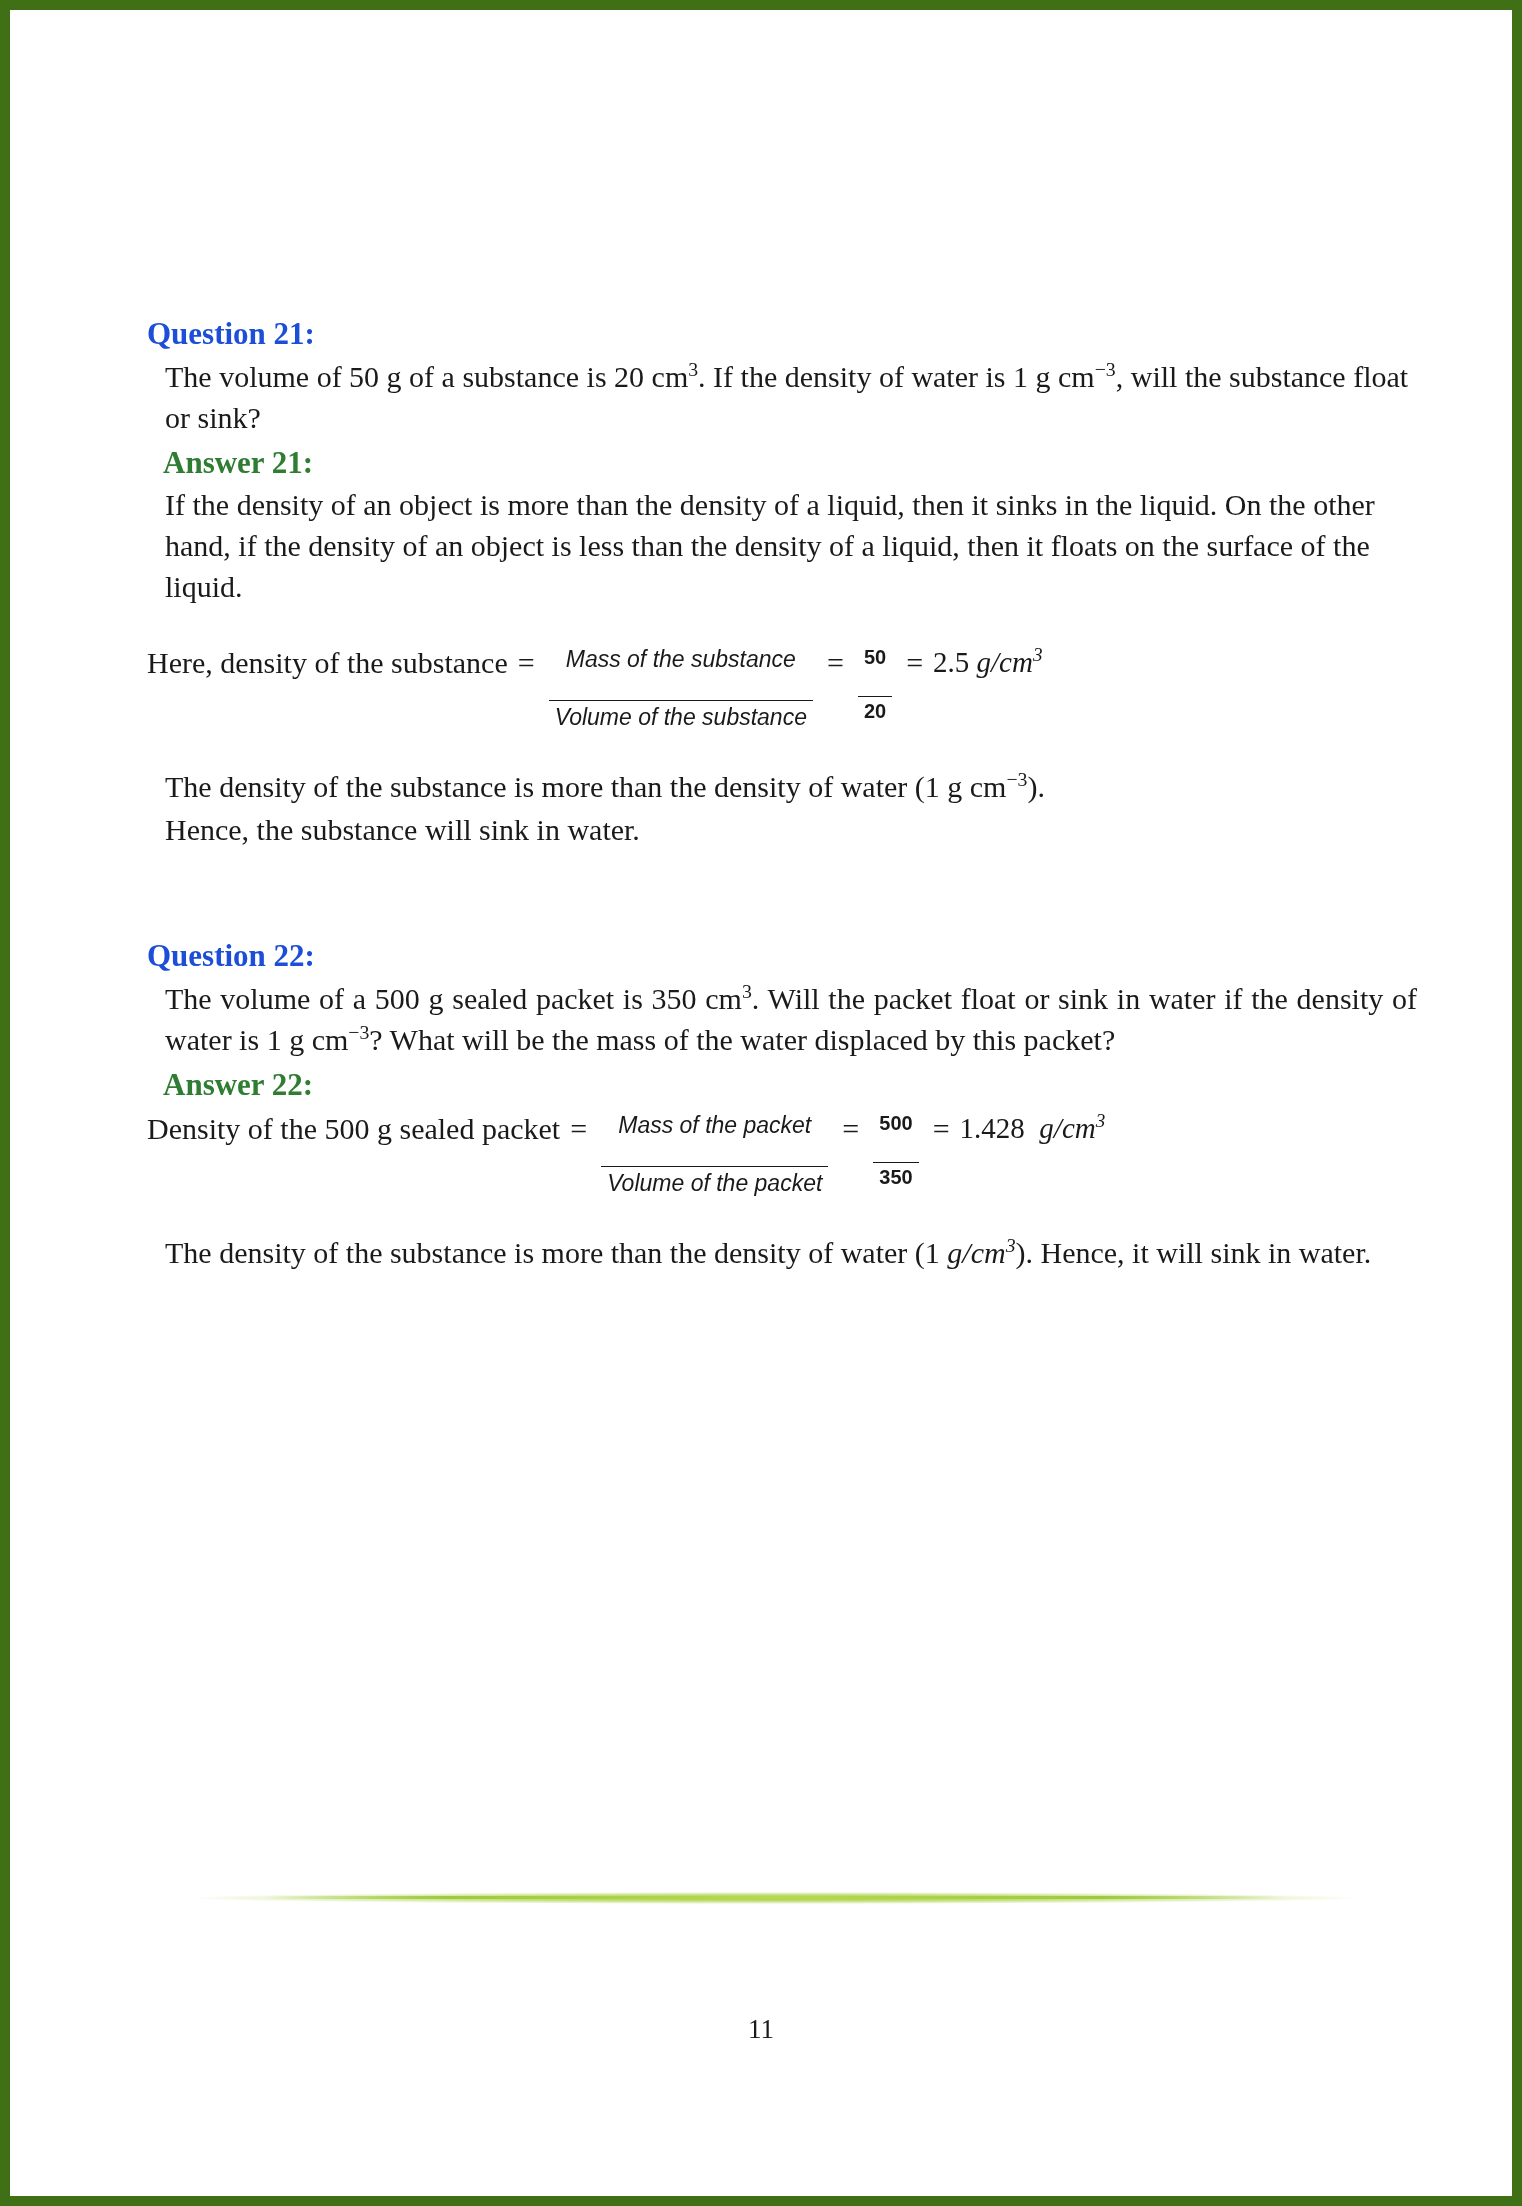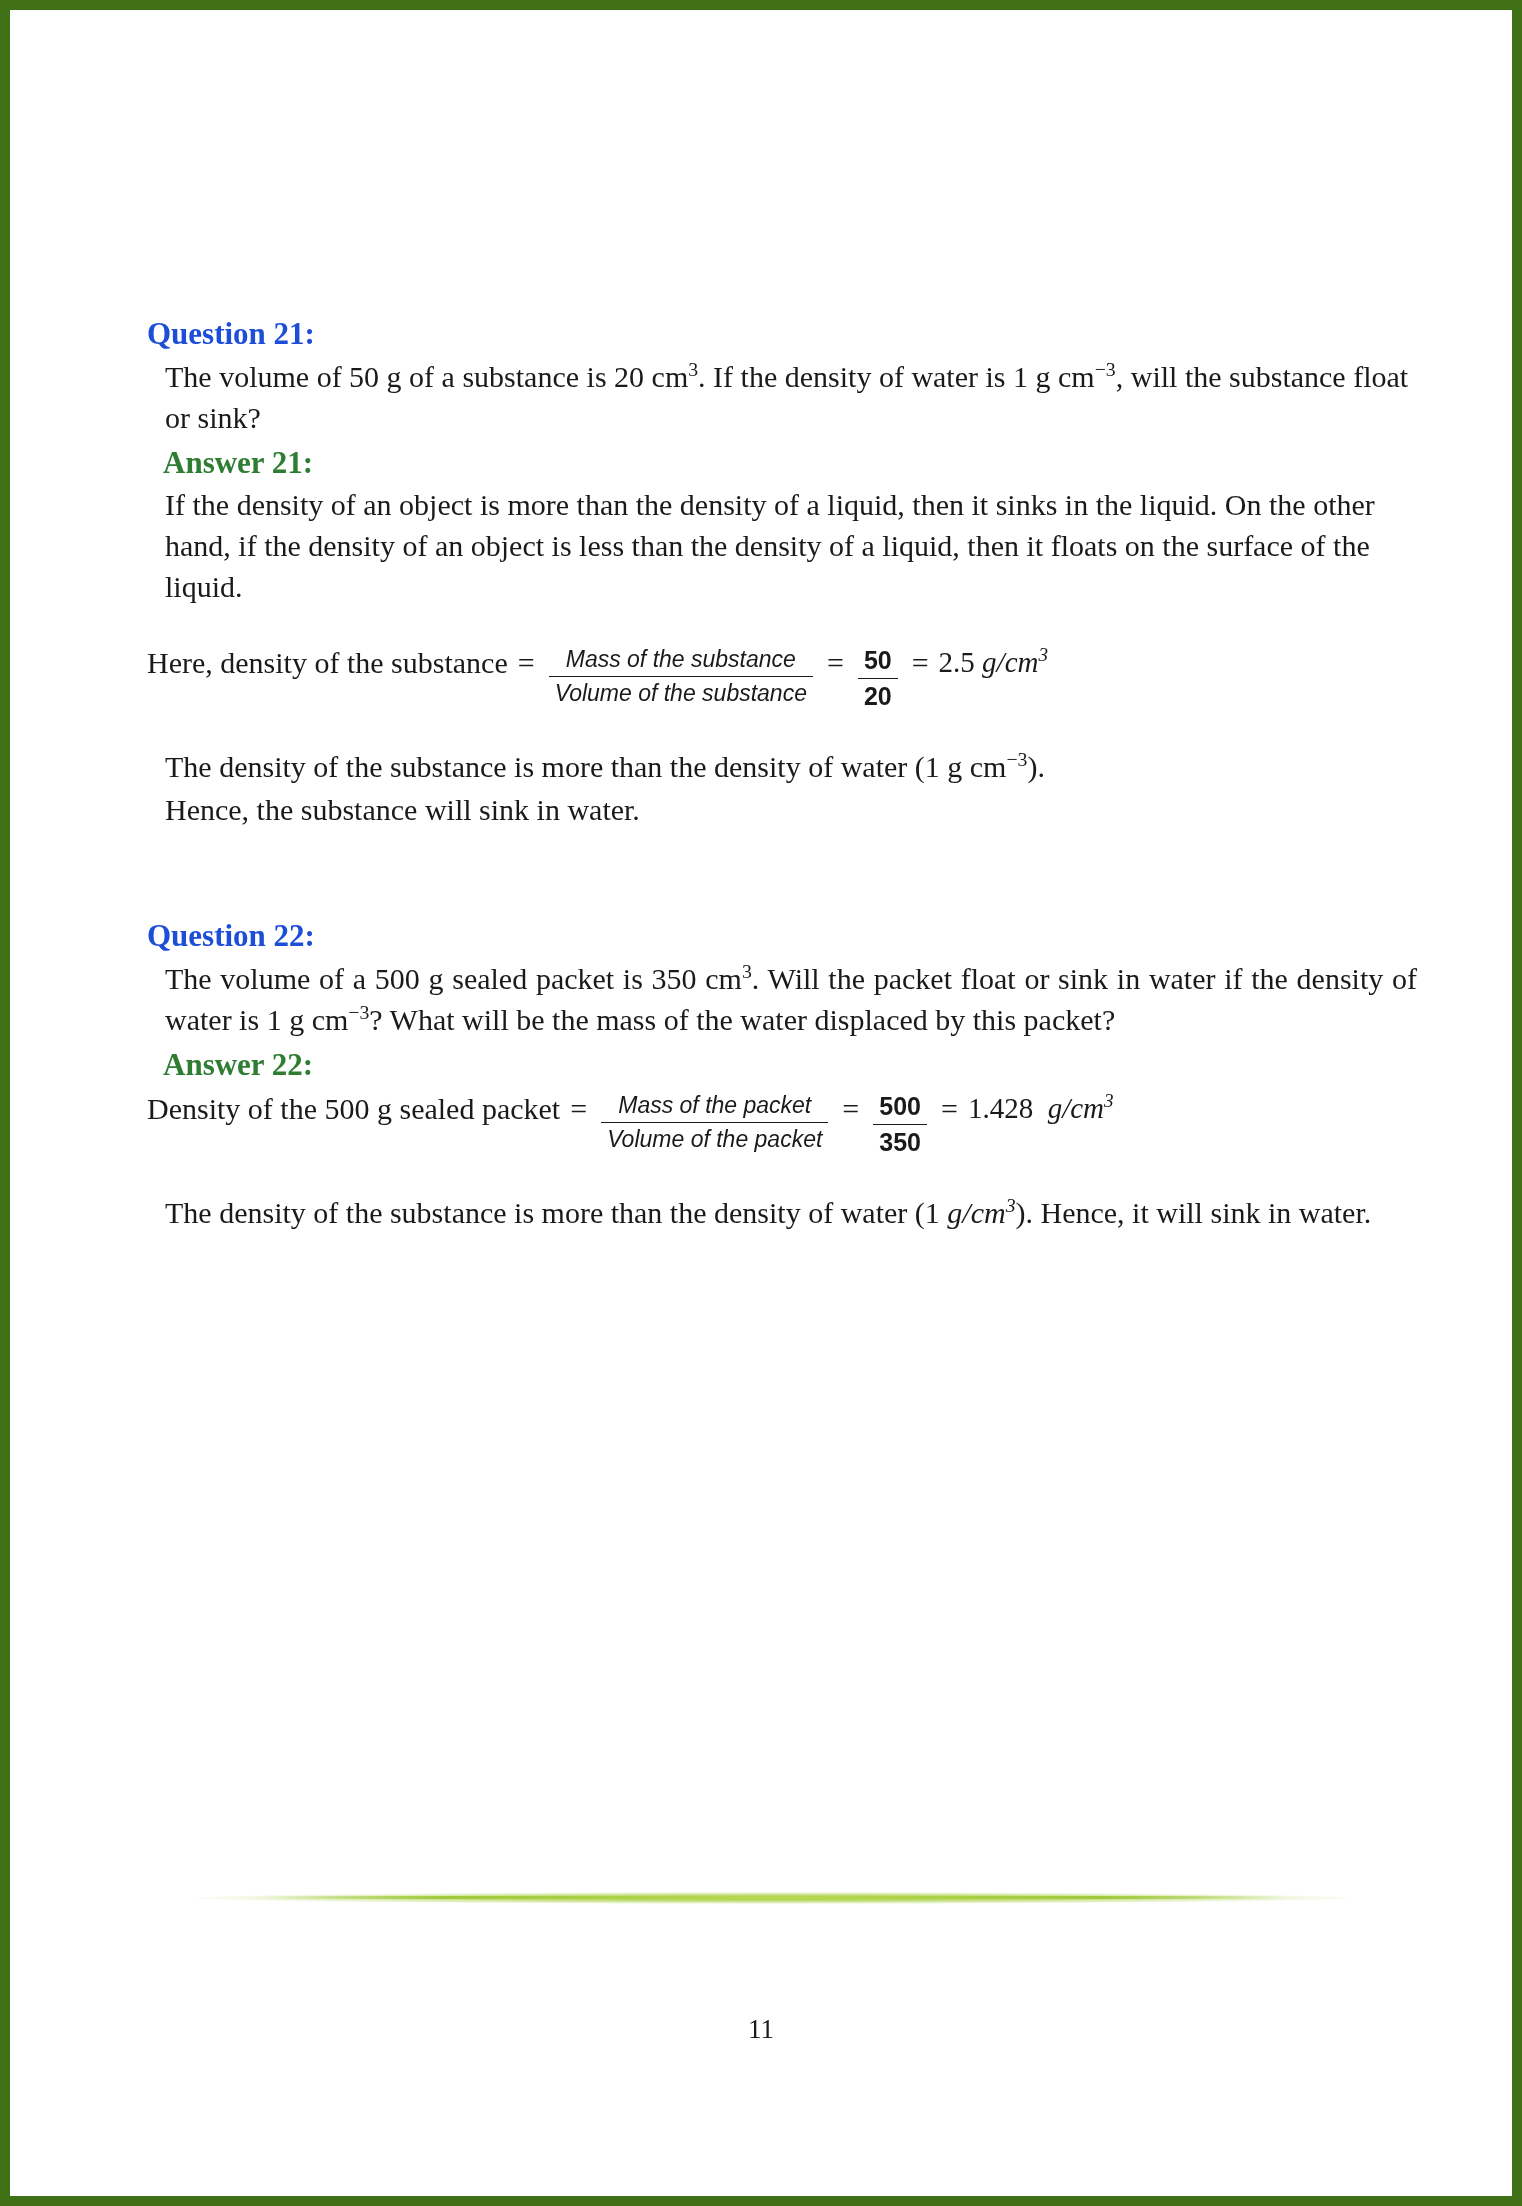--- a/index.html
+++ b/index.html
@@ -88,26 +88,27 @@
   .frac .num {
     padding: 0 6px 3px 6px;
     font-size: 23px;
     white-space: nowrap;
   }
   .frac .den {
     border-top: 1.6px solid #1a1a1a;
     padding: 3px 6px 0 6px;
     font-size: 23px;
     white-space: nowrap;
+    margin-top: 24px;
   }
   .frac.num-frac .num,
   .frac.num-frac .den {
     font-style: normal;
     font-weight: bold;
-    font-size: 25px;
+    font-size: 20px;
   }
   .italic-math {
     font-style: italic;
     font-family: "Liberation Serif", serif;
   }
   .result {
     white-space: nowrap;
     font-size: 29px;
   }
   .inline-math {

